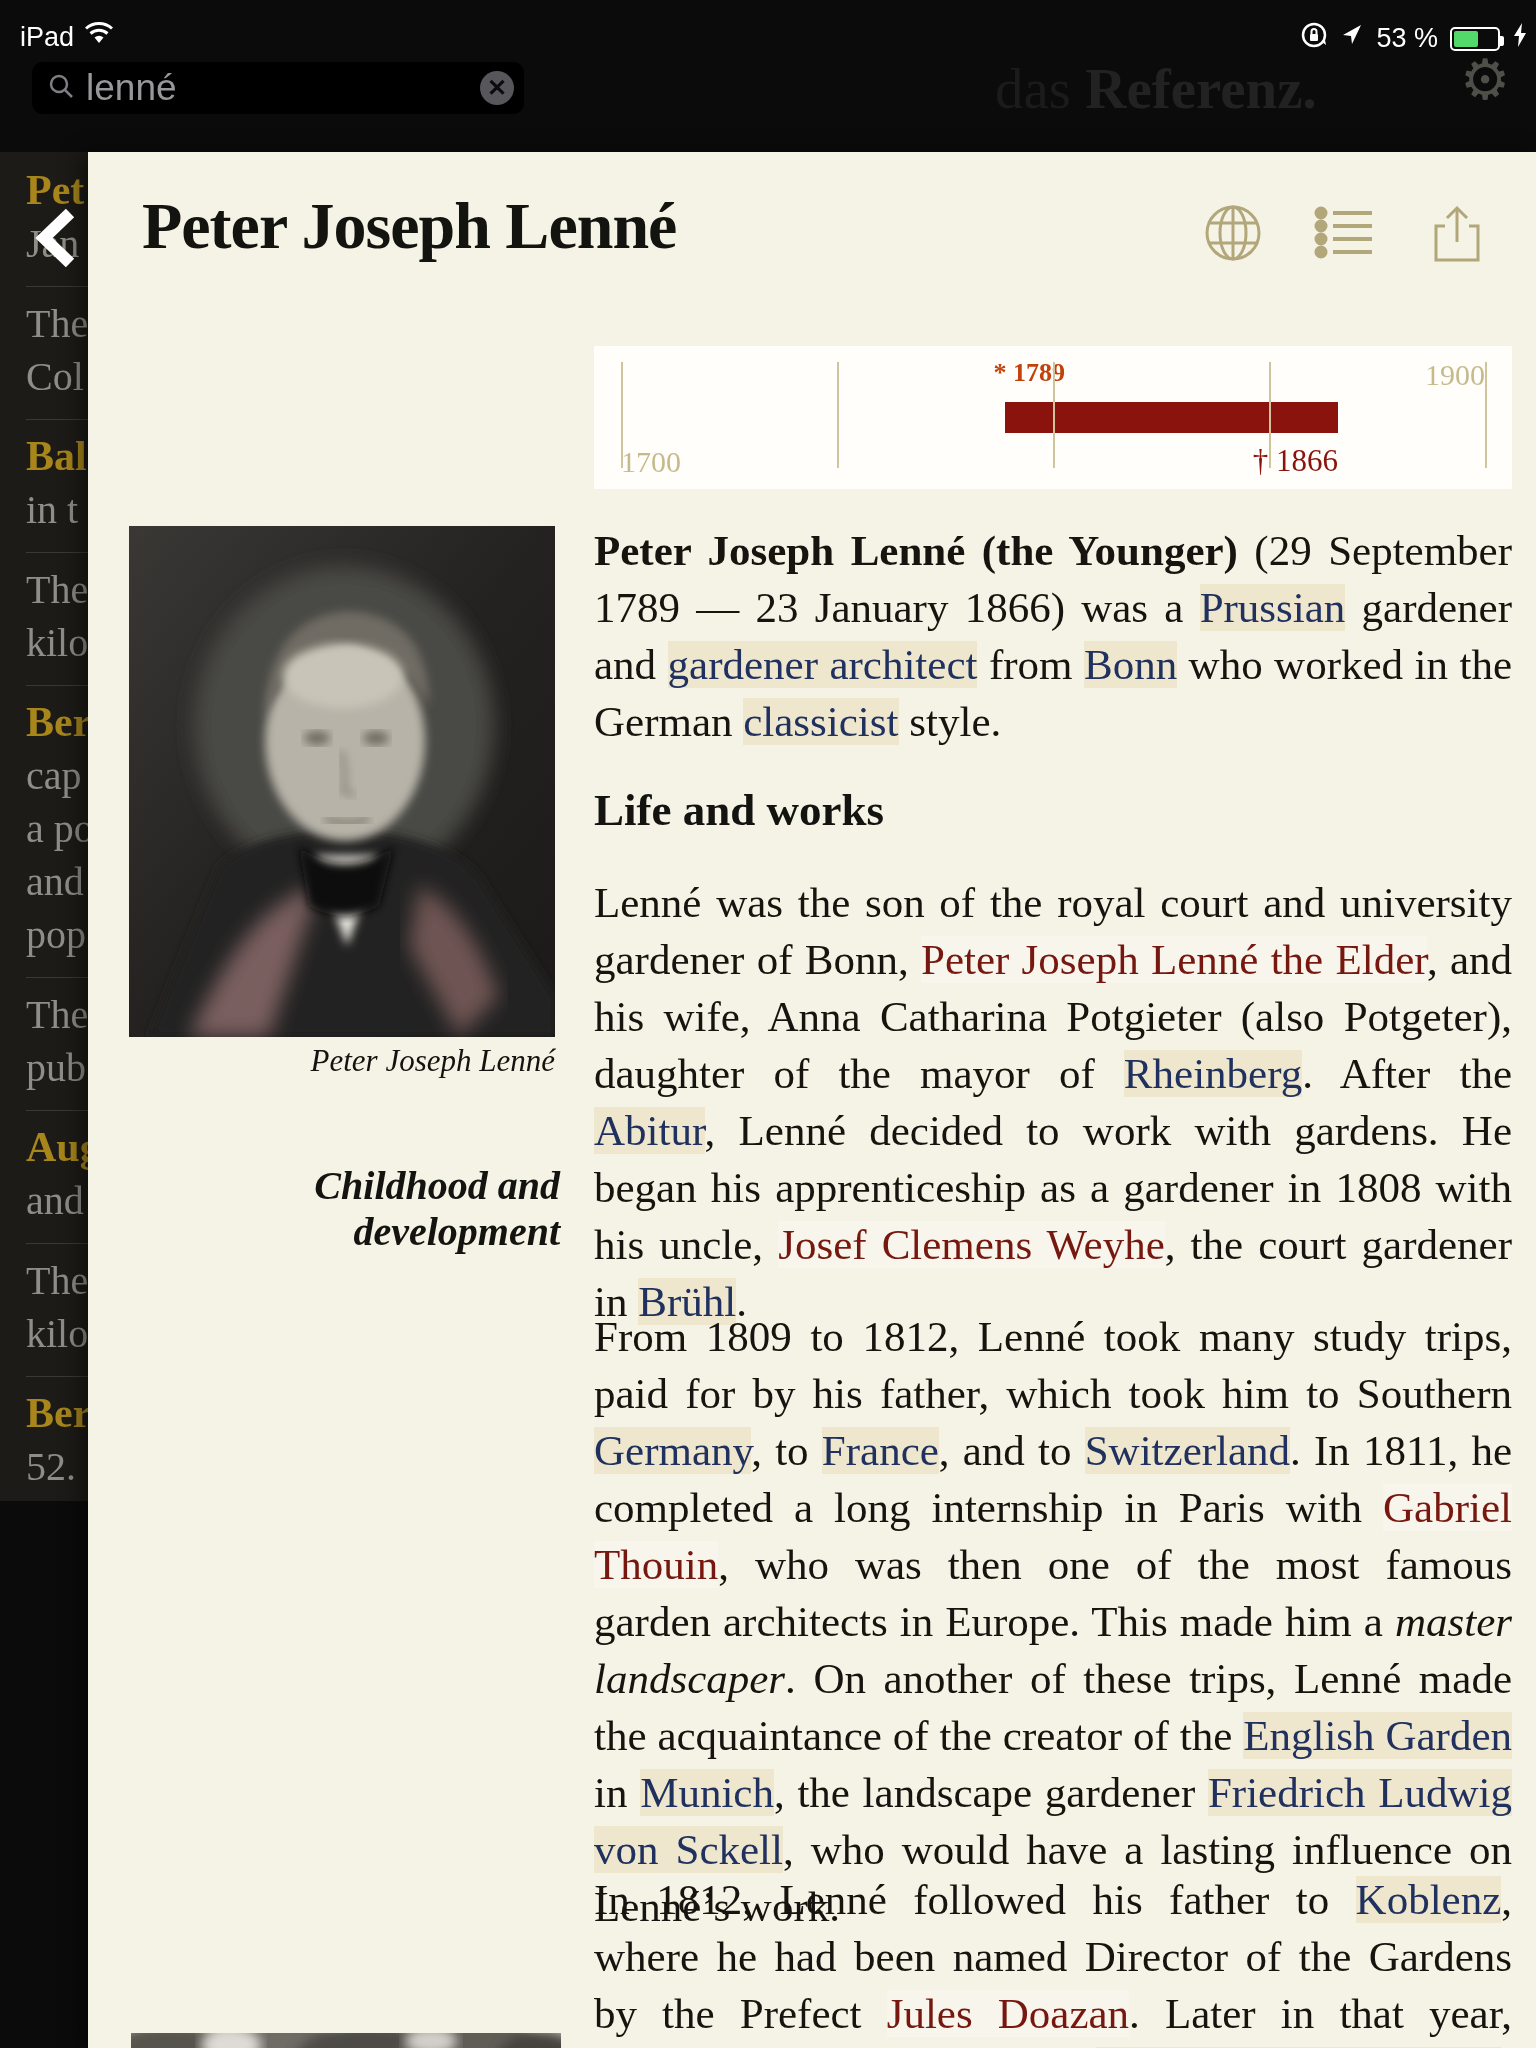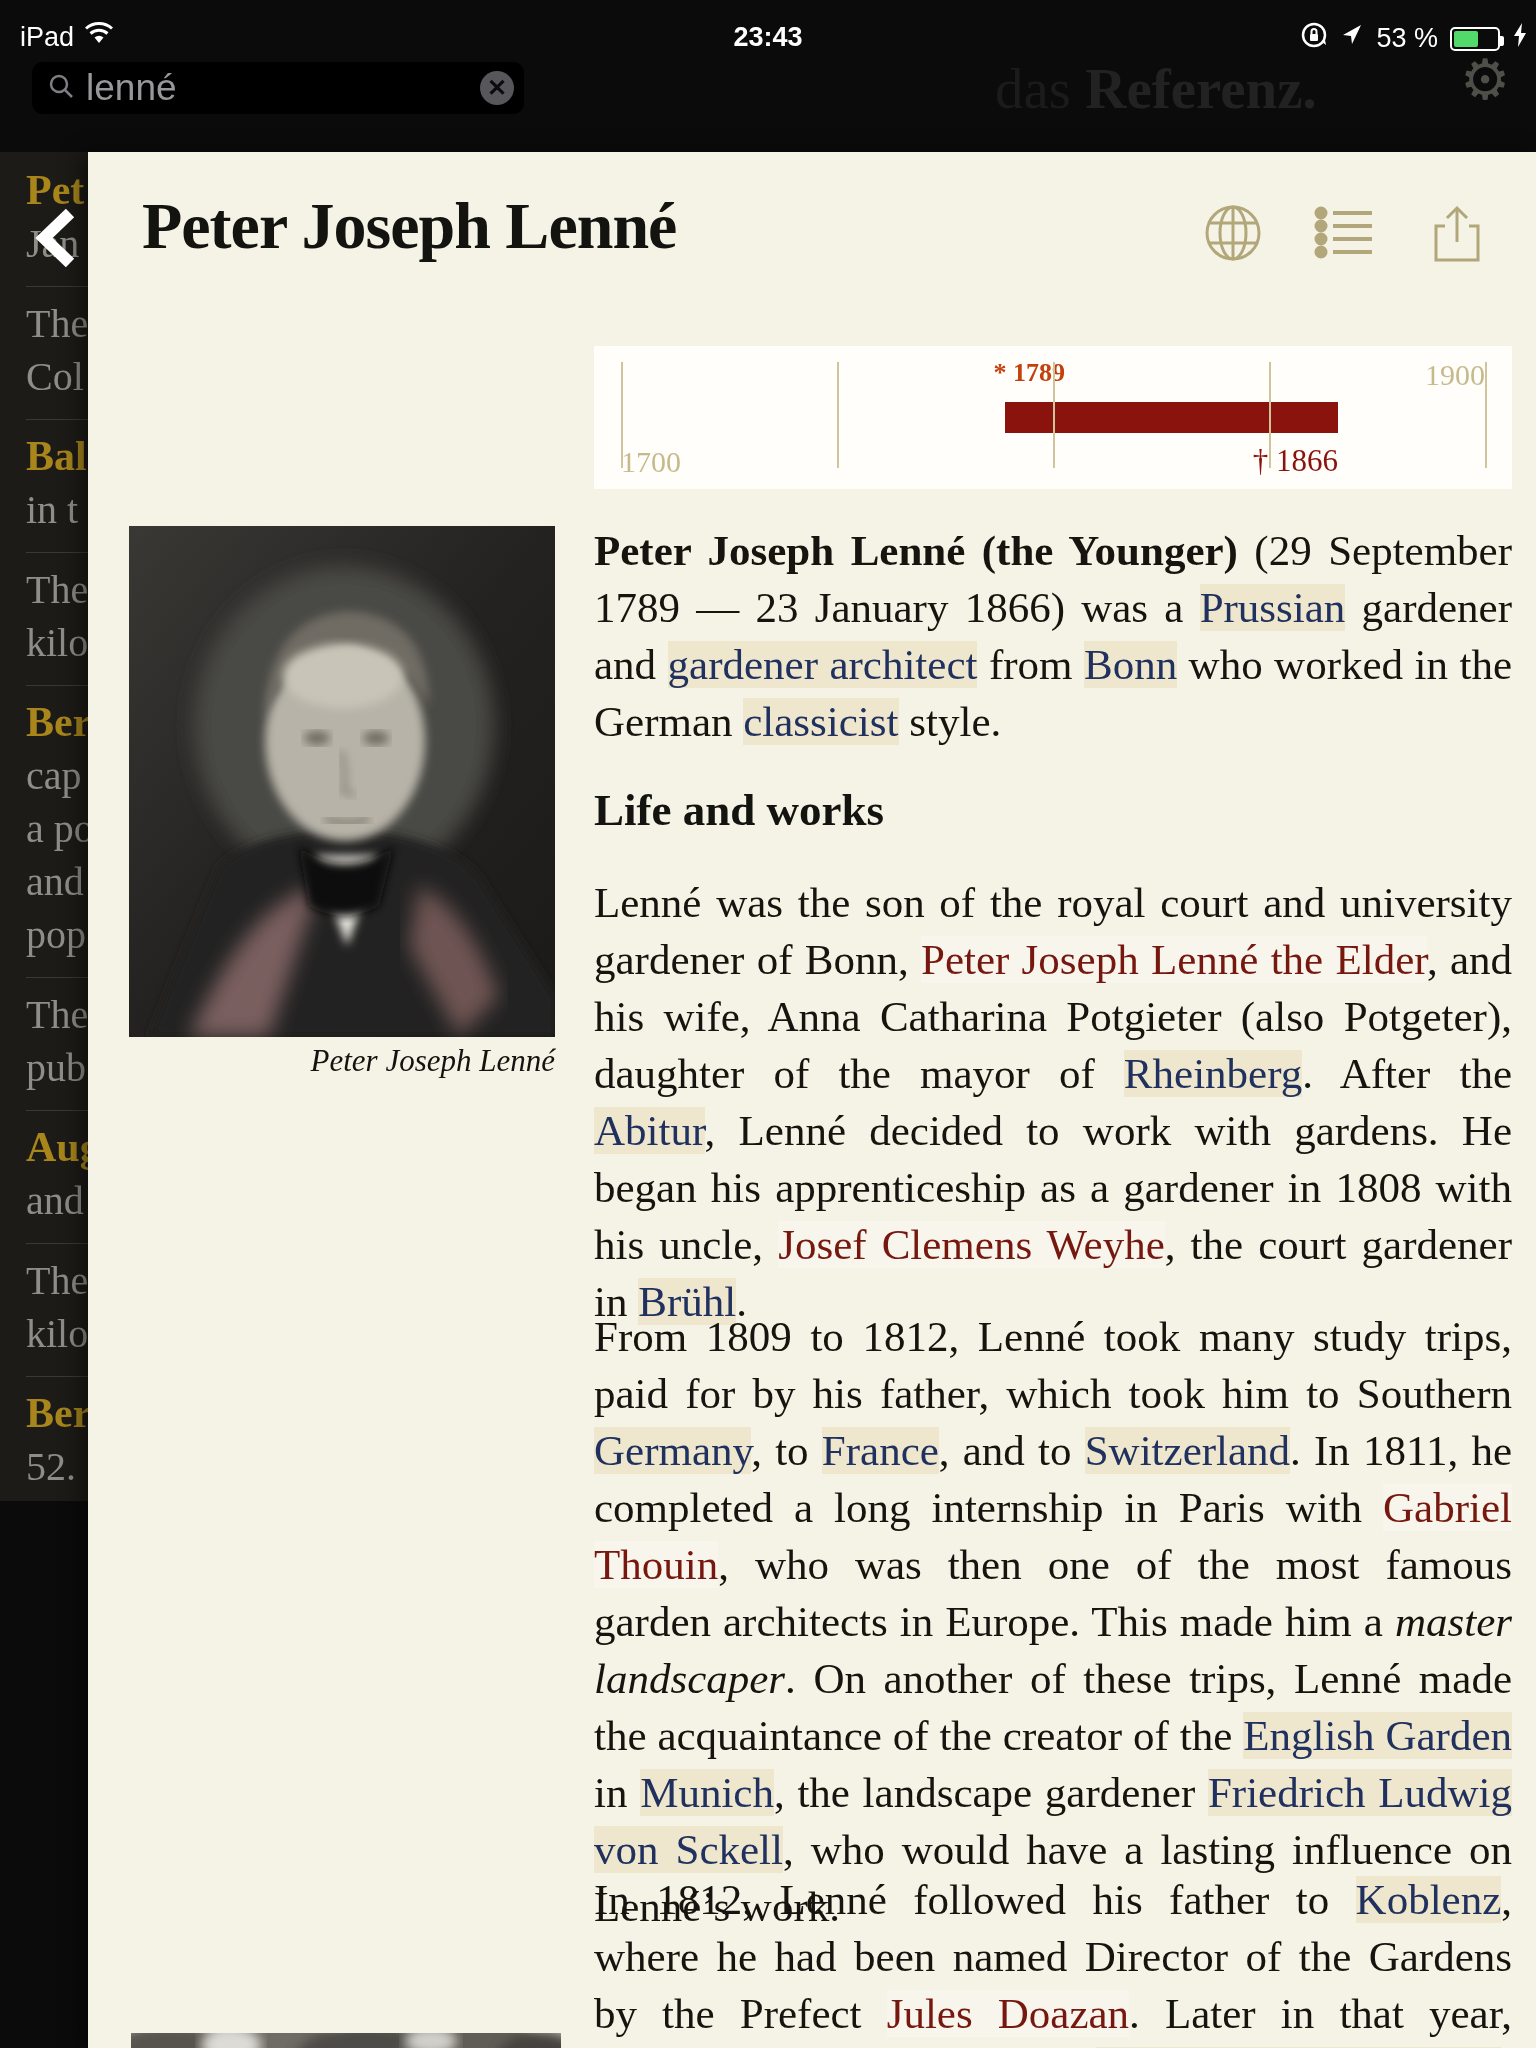--- a/index.html
+++ b/index.html
@@ -83,21 +83,20 @@
   <div class="sb-left">
     <span>iPad</span>
     <span>
       <svg width="30" height="24" viewBox="0 0 30 24">
           <path d="M15 21 L10.5 15.5 a7.5 7.5 0 0 1 9 0 Z" fill="#fff"></path>
           <path d="M6.5 11.5 a13 13 0 0 1 17 0" stroke="#fff" stroke-width="3" fill="none"></path>
           <path d="M2 6.5 a19.5 19.5 0 0 1 26 0" stroke="#fff" stroke-width="3" fill="none"></path>
         </svg>
     </span>
   </div>
-  <div class="sb-time">23:43</div>
   <div class="sb-right">
     <span>
       <svg width="28" height="28" viewBox="0 0 28 28">
           <circle cx="14" cy="14" r="11" stroke="#fff" stroke-width="2.5" fill="none"></circle>
           <rect x="10" y="13" width="8" height="7" rx="1" fill="#fff"></rect>
           <path d="M11.5 13 v-2.5 a2.5 2.5 0 0 1 5 0 V13" stroke="#fff" stroke-width="2" fill="none"></path>
           <path d="M22 21 l4 3 l-1 -5" fill="#fff"></path>
         </svg>
     </span>
     <span>
@@ -269,20 +268,21 @@
       <ellipse cx="247" cy="212" rx="13" ry="7" fill="#6e6a62" filter="url(#b2)"></ellipse>
       <path d="M212 225 q6 28 2 40 l12 4" stroke="#8a8579" stroke-width="5" fill="none" filter="url(#b2)"></path>
       <path d="M196 292 q22 10 44 0" stroke="#7d7468" stroke-width="6" fill="none" filter="url(#b2)"></path>
     </svg>
   </div>
   <div class="caption">Peter Joseph Lenné</div>
 
   <div class="para" id="p1"><strong>Peter Joseph Lenné (the Younger)</strong><span> (29 September 1789 — 23 January 1866) was a </span><a class="lnk">Prussian</a><span> gardener and </span><a class="lnk">gardener architect</a><span> from </span><a class="lnk">Bonn</a><span> who worked in the German </span><a class="lnk">classicist</a><span> style.</span></div>
   <div class="h2">Life and works</div>
   <div class="para" id="p2"><span>Lenné was the son of the royal court and university gardener of Bonn, </span><a class="lnk red">Peter Joseph Lenné the Elder</a><span>, and his wife, Anna Catharina Potgieter (also Potgeter), daughter of the mayor of </span><a class="lnk">Rheinberg</a><span>. After the </span><a class="lnk">Abitur</a><span>, Lenné decided to work with gardens. He began his apprenticeship as a gardener in 1808 with his uncle, </span><a class="lnk red">Josef Clemens Weyhe</a><span>, the court gardener in </span><a class="lnk">Brühl</a><span>.</span></div>
+  <div class="side-label" id="lbl1">Childhood and development</div>
   <div class="para" id="p3"><span>From 1809 to 1812, Lenné took many study trips, paid for by his father, which took him to Southern </span><a class="lnk">Germany</a><span>, to </span><a class="lnk">France</a><span>, and to </span><a class="lnk">Switzerland</a><span>. In 1811, he completed a long internship in Paris with </span><a class="lnk red">Gabriel Thouin</a><span>, who was then one of the most famous garden architects in Europe. This made him a </span><em>master landscaper</em><span>. On another of these trips, Lenné made the acquaintance of the creator of the </span><a class="lnk">English Garden</a><span> in </span><a class="lnk">Munich</a><span>, the landscape gardener </span><a class="lnk">Friedrich Ludwig von Sckell</a><span>, who would have a lasting influence on Lenné’s work.</span></div>
   <div class="para" id="p4"><span>In 1812, Lenné followed his father to </span><a class="lnk">Koblenz</a><span>, where he had been named Director of the Gardens by the Prefect </span><a class="lnk red">Jules Doazan</a><span>. Later in that year, Lenné became active at </span><a class="lnk">Schloss Schwetzingen</a><span>, where he</span></div>
 
   <div class="img2">
     <svg width="430" height="220" viewBox="0 0 430 220">
       <defs>
           <filter id="b3">
             <feGaussianBlur stdDeviation="6"></feGaussianBlur>
           </filter>
         </defs>

